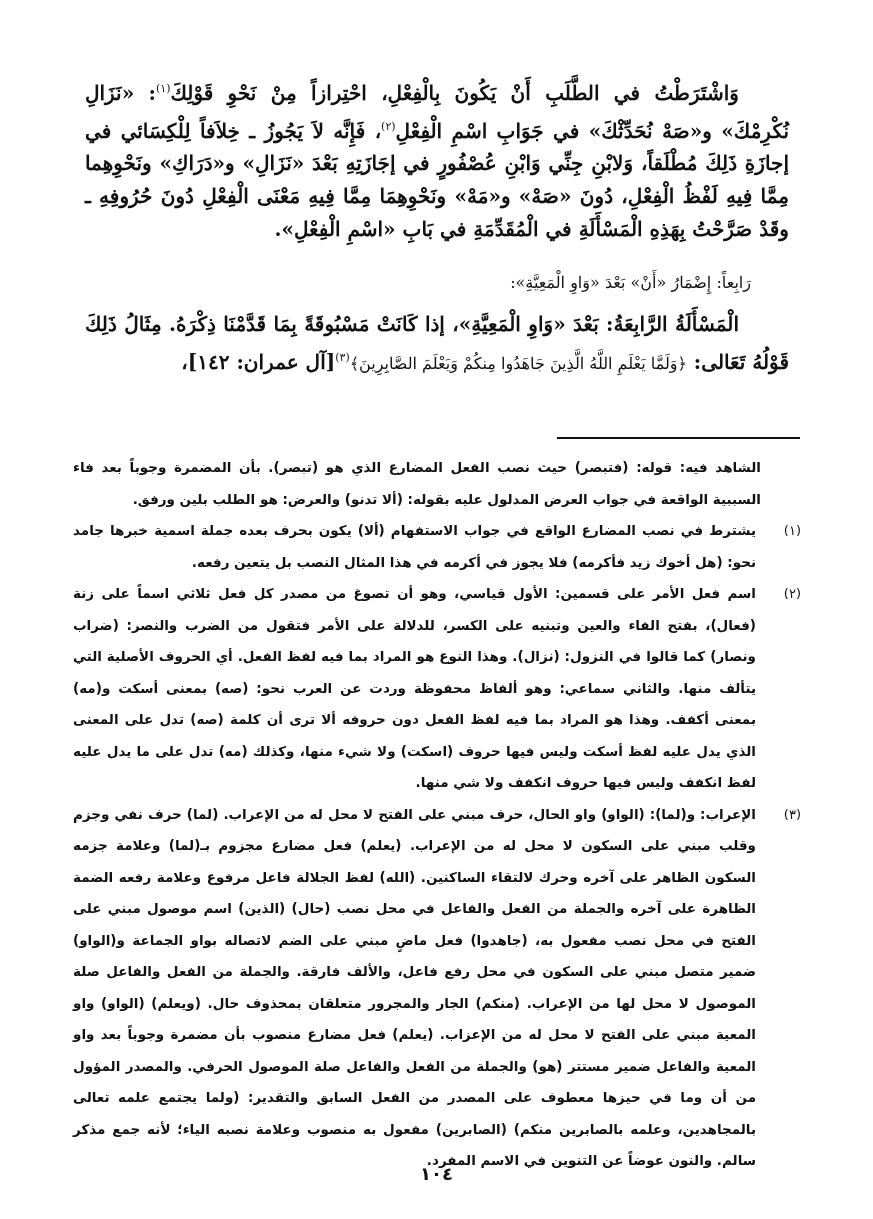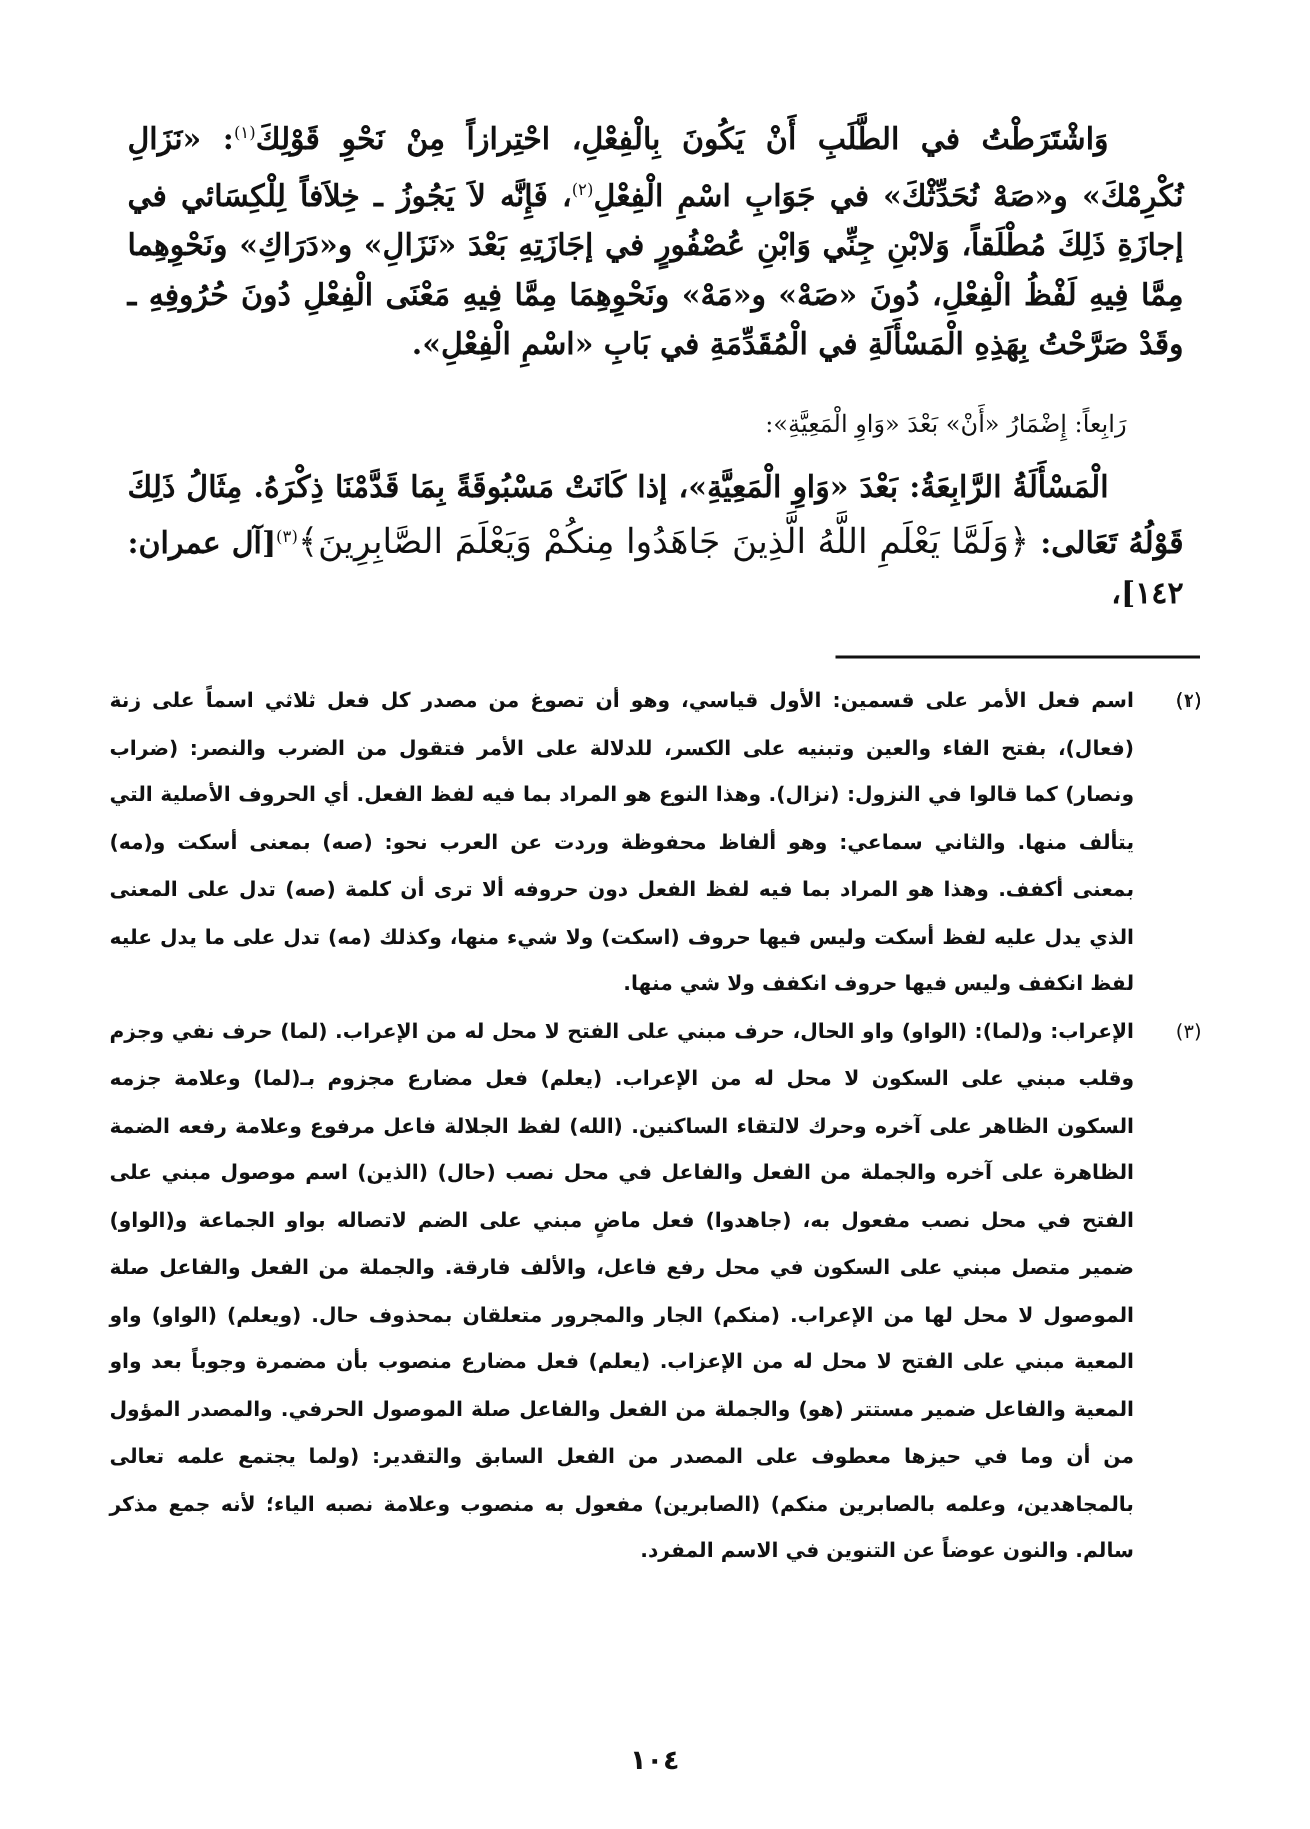--- a/index.html
+++ b/index.html
@@ -15,21 +15,21 @@
       font-family: "DejaVu Serif", serif; font-weight: bold;
       font-size: 20px; line-height: 33px;
     }
     .main p { margin: 12px; }
     .main .indent { text-indent: 50px; }
     .main .sub {
       font-weight: normal; font-size: 16px; line-height: 26px;
       margin: 24px 0 10px 0; padding-right: 50px;
     }
     .main .issue { text-indent: 50px; }
-    .main .verse { font-weight: normal; font-size: 23px; }
+    .main .verse { font-weight: normal; font-size: 16px; }
     .sup { font-size: 11px; vertical-align: super; font-weight: normal; }
     .divider {
       position: absolute; left: 557px; top: 437px; width: 243px; height: 2px;
       background: #111111;
     }
     .notes {
       position: absolute; left: 73px; top: 452px; width: 728px;
       direction: rtl; text-align: justify; text-align-last: right;
       font-family: "DejaVu Sans", sans-serif; font-weight: bold;
       font-size: 13.5px; line-height: 31.5px;
@@ -59,23 +59,25 @@
     <p class="sub">رَابِعاً: إِضْمَارُ «أَنْ» بَعْدَ «وَاوِ الْمَعِيَّةِ»:</p>
 
     <p class="issue">
       <span>الْمَسْأَلَةُ الرَّابِعَةُ: بَعْدَ «وَاوِ الْمَعِيَّةِ»، إذا كَانَتْ مَسْبُوقَةً بِمَا قَدَّمْنَا ذِكْرَهُ. مِثَالُ ذَلِكَ قَوْلُهُ تَعَالى: </span><span class="verse">﴿وَلَمَّا يَعْلَمِ اللَّهُ الَّذِينَ جَاهَدُوا مِنكُمْ وَيَعْلَمَ الصَّابِرِينَ﴾</span><span class="sup">(٣)</span><span>[آل عمران: ١٤٢]،</span>
     </p>
   </div>
 
   <div class="divider"></div>
 
   <div class="notes">
+    <p class="intro" style="margin:0">الشاهد فيه: قوله: (فتبصر) حيث نصب الفعل المضارع الذي هو (تبصر). بأن المضمرة وجوباً بعد فاء السببية الواقعة في جواب العرض المدلول عليه بقوله: (ألا تدنو) والعرض: هو الطلب بلين ورفق.</p>
 
     <div class="note">
       <span class="note-marker">(١)</span>
+      <span>يشترط في نصب المضارع الواقع في جواب الاستفهام (ألا) يكون بحرف بعده جملة اسمية خبرها جامد نحو: (هل أخوك زيد فأكرمه) فلا يجوز في أكرمه في هذا المثال النصب بل يتعين رفعه.</span>
     </div>
 
     <div class="note">
       <span class="note-marker">(٢)</span>
       <span>اسم فعل الأمر على قسمين: الأول قياسي، وهو أن تصوغ من مصدر كل فعل ثلاثي اسماً على زنة (فعال)، بفتح الفاء والعين وتبنيه على الكسر، للدلالة على الأمر فتقول من الضرب والنصر: (ضراب ونصار) كما قالوا في النزول: (نزال). وهذا النوع هو المراد بما فيه لفظ الفعل. أي الحروف الأصلية التي يتألف منها. والثاني سماعي: وهو ألفاظ محفوظة وردت عن العرب نحو: (صه) بمعنى أسكت و(مه) بمعنى أكفف. وهذا هو المراد بما فيه لفظ الفعل دون حروفه ألا ترى أن كلمة (صه) تدل على المعنى الذي يدل عليه لفظ أسكت وليس فيها حروف (اسكت) ولا شيء منها، وكذلك (مه) تدل على ما يدل عليه لفظ انكفف وليس فيها حروف انكفف ولا شي منها.</span>
     </div>
 
     <div class="note">
       <span class="note-marker">(٣)</span>
       <span>الإعراب: و(لما): (الواو) واو الحال، حرف مبني على الفتح لا محل له من الإعراب. (لما) حرف نفي وجزم وقلب مبني على السكون لا محل له من الإعراب. (يعلم) فعل مضارع مجزوم بـ(لما) وعلامة جزمه السكون الظاهر على آخره وحرك لالتقاء الساكنين. (الله) لفظ الجلالة فاعل مرفوع وعلامة رفعه الضمة الظاهرة على آخره والجملة من الفعل والفاعل في محل نصب (حال) (الذين) اسم موصول مبني على الفتح في محل نصب مفعول به، (جاهدوا) فعل ماضٍ مبني على الضم لاتصاله بواو الجماعة و(الواو) ضمير متصل مبني على السكون في محل رفع فاعل، والألف فارقة. والجملة من الفعل والفاعل صلة الموصول لا محل لها من الإعراب. (منكم) الجار والمجرور متعلقان بمحذوف حال. (ويعلم) (الواو) واو المعية مبني على الفتح لا محل له من الإعزاب. (يعلم) فعل مضارع منصوب بأن مضمرة وجوباً بعد واو المعية والفاعل ضمير مستتر (هو) والجملة من الفعل والفاعل صلة الموصول الحرفي. والمصدر المؤول من أن وما في حيزها معطوف على المصدر من الفعل السابق والتقدير: (ولما يجتمع علمه تعالى بالمجاهدين، وعلمه بالصابرين منكم) (الصابرين) مفعول به منصوب وعلامة نصبه الياء؛ لأنه جمع مذكر سالم. والنون عوضاً عن التنوين في الاسم المفرد.</span>

